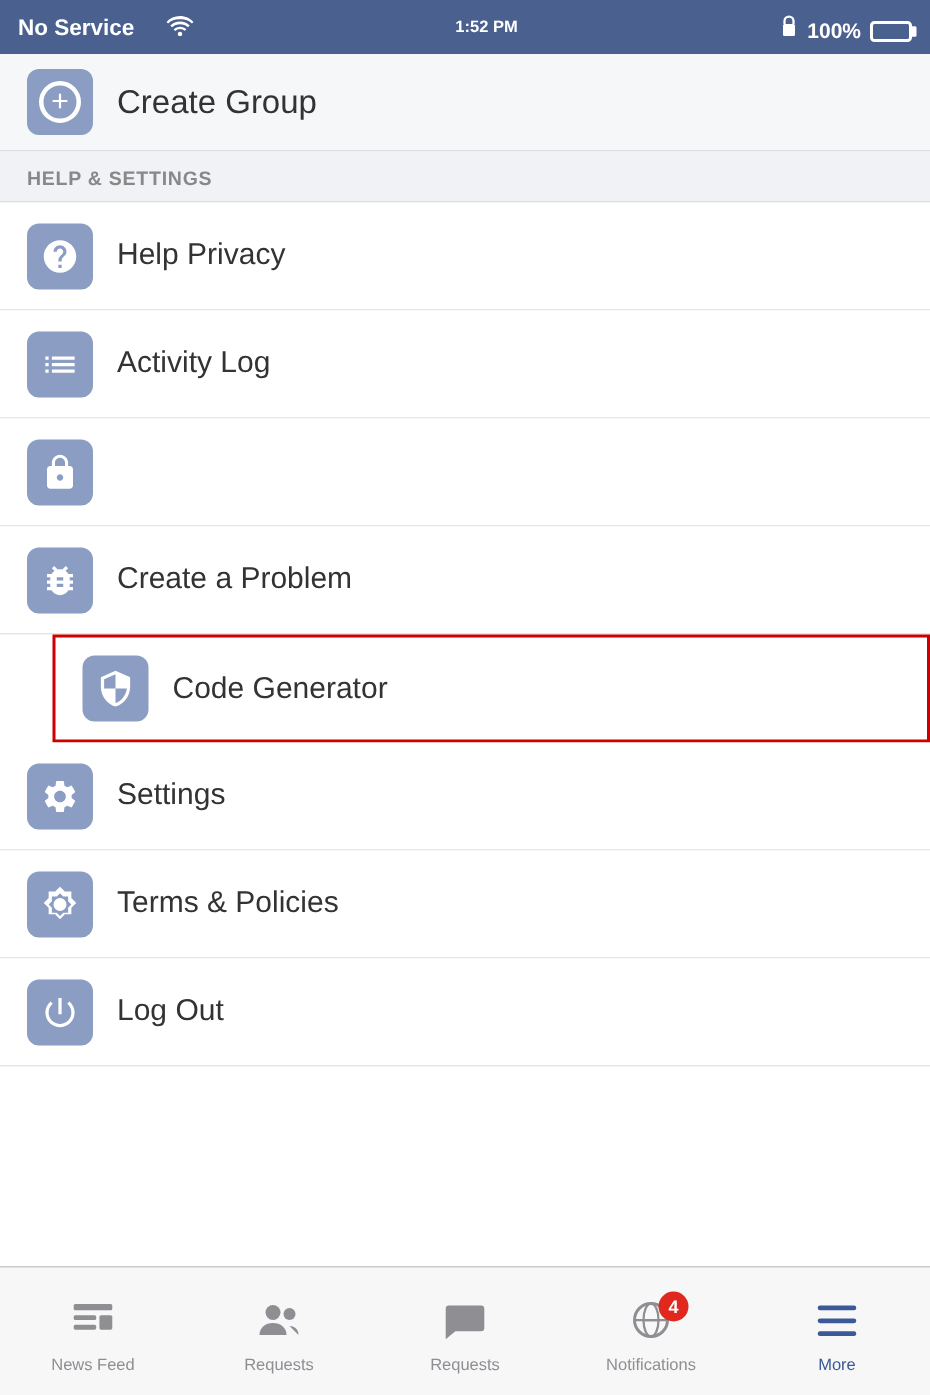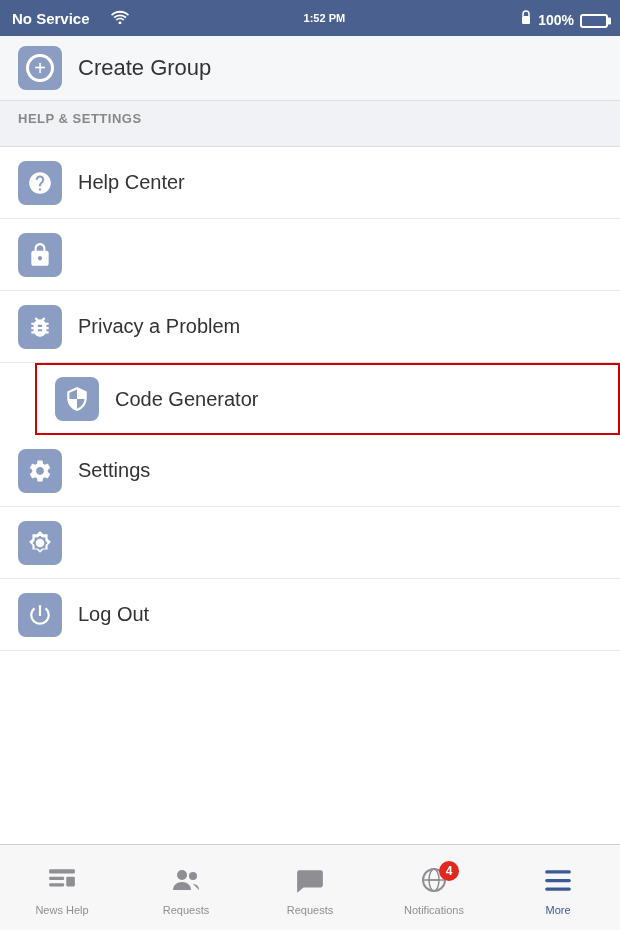--- a/index.html
+++ b/index.html
@@ -106,21 +106,21 @@
     }
     .header-title {
       font-size: 22px;
       color: #333;
       font-weight: 400;
     }
 
     
     .section-header {
       background: #f0f2f5;
-      padding: 10px 18px 20px;
+      padding: 10px 18px 8px;
       font-size: 13px;
       font-weight: 600;
       color: #888;
       letter-spacing: 0.5px;
       border-bottom: 1px solid #ddd;
     }
 
     
     .menu-item {
       display: flex;
@@ -263,39 +263,47 @@
 </div>
 
 <div>
 
   <div class="menu-item">
     <div class="menu-icon">
       <svg class="icon-svg" viewBox="0 0 24 24">
           <path d="M12 2C6.48 2 2 6.48 2 12s4.48 10 10 10 10-4.48 10-10S17.52 2 12 2zm1 17h-2v-2h2v2zm2.07-7.75l-.9.92C13.45 12.9 13 13.5 13 15h-2v-.5c0-1.1.45-2.1 1.17-2.83l1.24-1.26c.37-.36.59-.86.59-1.41 0-1.1-.9-2-2-2s-2 .9-2 2H8c0-2.21 1.79-4 4-4s4 1.79 4 4c0 .88-.36 1.68-.93 2.25z"></path>
         </svg>
     </div>
-    <span class="menu-label">Help Center</span>
-  </div>
-
+    <span class="menu-label">Help Privacy</span>
+  </div>
+
+  <div class="menu-item">
+    <div class="menu-icon">
+      <svg class="icon-svg" viewBox="0 0 24 24">
+          <path d="M3 13h2v-2H3v2zm0 4h2v-2H3v2zm0-8h2V7H3v2zm4 4h14v-2H7v2zm0 4h14v-2H7v2zM7 7v2h14V7H7z"></path>
+        </svg>
+    </div>
+    <span class="menu-label">Activity Log</span>
+  </div>
 
   <div class="menu-item">
     <div class="menu-icon">
       <svg class="icon-svg" viewBox="0 0 24 24">
           <path d="M18 8h-1V6c0-2.76-2.24-5-5-5S7 3.24 7 6v2H6c-1.1 0-2 .9-2 2v10c0 1.1.9 2 2 2h12c1.1 0 2-.9 2-2V10c0-1.1-.9-2-2-2zm-6 9c-1.1 0-2-.9-2-2s.9-2 2-2 2 .9 2 2-.9 2-2 2zm3.1-9H8.9V6c0-1.71 1.39-3.1 3.1-3.1 1.71 0 3.1 1.39 3.1 3.1v2z"></path>
         </svg>
     </div>
   </div>
 
   <div class="menu-item">
     <div class="menu-icon">
       <svg class="icon-svg" viewBox="0 0 24 24">
           <path d="M20 8h-2.81c-.45-.78-1.07-1.45-1.82-1.96L17 4.41 15.59 3l-2.17 2.17C13 5.06 12.51 5 12 5c-.51 0-1 .06-1.41.17L8.41 3 7 4.41l1.62 1.63C7.88 6.55 7.26 7.22 6.81 8H4v2h2.09c-.05.33-.09.66-.09 1v1H4v2h2v1c0 .34.04.67.09 1H4v2h2.81c1.04 1.79 2.97 3 5.19 3s4.15-1.21 5.19-3H20v-2h-2.09c.05-.33.09-.66.09-1v-1h2v-2h-2v-1c0-.34-.04-.67-.09-1H20V8zm-6 8h-4v-2h4v2zm0-4h-4v-2h4v2z"></path>
         </svg>
     </div>
-    <span class="menu-label">Privacy a Problem</span>
+    <span class="menu-label">Create a Problem</span>
   </div>
 
   <div class="menu-item highlighted">
     <div class="menu-icon">
       <svg class="icon-svg" viewBox="0 0 24 24">
           <path d="M12 1L3 5v6c0 5.55 3.84 10.74 9 12 5.16-1.26 9-6.45 9-12V5l-9-4zm0 10.99h7c-.53 4.12-3.28 7.79-7 8.94V12H5V6.3l7-3.11v8.8z"></path>
         </svg>
     </div>
     <span class="menu-label">Code Generator</span>
   </div>
@@ -308,20 +316,21 @@
     </div>
     <span class="menu-label">Settings</span>
   </div>
 
   <div class="menu-item">
     <div class="menu-icon">
       <svg class="icon-svg" viewBox="0 0 24 24">
           <path d="M12 1L9 4H5v4L2 11l3 3v4h4l3 3 3-3h4v-4l3-3-3-3V4h-4l-3-3zm0 4l2 2h3v3l2 2-2 2v3h-3l-2 2-2-2H7v-3l-2-2 2-2V7h3l2-2zm0 3a4 4 0 1 0 0 8 4 4 0 0 0 0-8z"></path>
         </svg>
     </div>
+    <span class="menu-label">Terms &amp; Policies</span>
   </div>
 
   <div class="menu-item">
     <div class="menu-icon">
       <svg class="icon-svg" viewBox="0 0 24 24">
           <path d="M13 3h-2v10h2V3zm4.83 2.17l-1.42 1.42C17.99 7.86 19 9.81 19 12c0 3.87-3.13 7-7 7s-7-3.13-7-7c0-2.19 1.01-4.14 2.58-5.42L6.17 5.17C4.23 6.82 3 9.26 3 12c0 4.97 4.03 9 9 9s9-4.03 9-9c0-2.74-1.23-5.18-3.17-6.83z"></path>
         </svg>
     </div>
     <span class="menu-label">Log Out</span>
   </div>
@@ -332,21 +341,21 @@
 
   <div class="tab-item">
     <div class="tab-icon">
       <svg class="tab-svg" viewBox="0 0 28 24">
         <rect x="2" y="2" width="24" height="4" rx="1"></rect>
         <rect x="2" y="9" width="14" height="3" rx="1"></rect>
         <rect x="2" y="15" width="14" height="3" rx="1"></rect>
         <rect x="18" y="9" width="8" height="9" rx="1"></rect>
       </svg>
     </div>
-    <span class="tab-label">News Help</span>
+    <span class="tab-label">News Feed</span>
   </div>
 
   <div class="tab-item">
     <div class="tab-icon">
       <svg class="tab-svg" viewBox="0 0 30 24">
         <circle cx="11" cy="7" r="5"></circle>
         <path d="M2 22c0-5 4-8 9-8s9 3 9 8"></path>
         <circle cx="22" cy="8" r="4"></circle>
         <path d="M22 16c3 0 6 2 6 6"></path>
       </svg>

